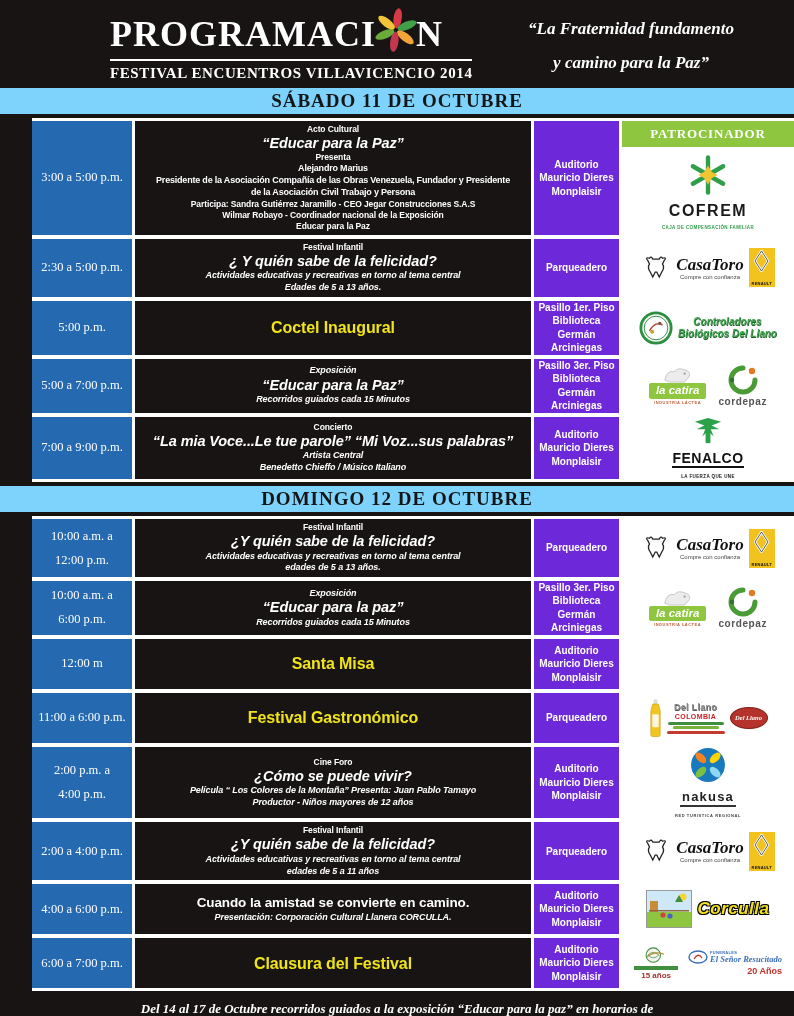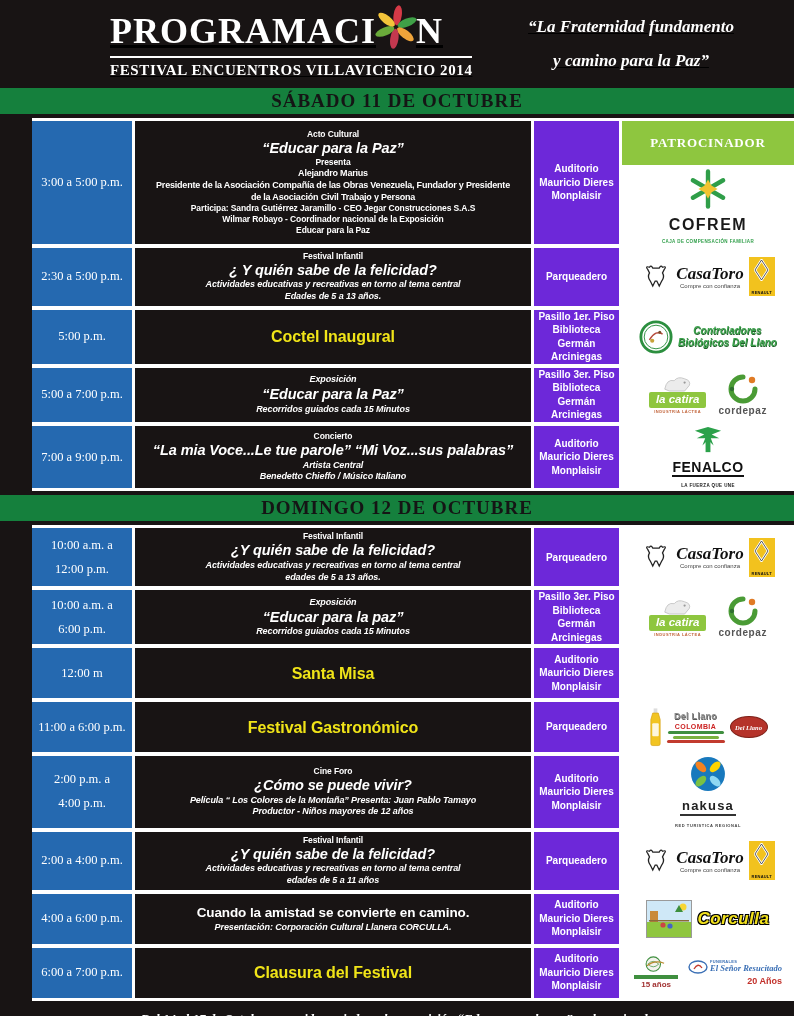--- a/index.html
+++ b/index.html
@@ -5,53 +5,53 @@
   html,body{margin:0;padding:0;}
   body{
     width:794px;height:1016px;overflow:hidden;
     background:#181414;
     font-family:"Liberation Sans", sans-serif;
     -webkit-font-smoothing:antialiased;
   }
   .page{width:794px;height:1016px;position:relative;}
 
   
-  .hdr{display:flex;align-items:center;justify-content:space-between;
-       padding:12px 34px 8px 110px;height:64px;text-decoration:underline;}
+  .hdr{display:flex;justify-content:space-between;
+       padding:12px 34px 8px 110px;height:64px;}
   .title-row{display:flex;align-items:center;color:#fff;
        font-family:"Liberation Serif", serif;font-weight:bold;font-size:36px;letter-spacing:1px;line-height:1;}
   .pinwheel{width:44px;height:44px;margin:0 -2px;position:relative;top:-4px;}
   .title-rule{height:2px;background:#fff;margin:3px 0 4px 0;}
   .subtitle{color:#fff;font-family:"Liberation Serif", serif;font-weight:bold;
        font-size:15px;letter-spacing:0.6px;}
   .quote{color:#fff;font-family:"Liberation Serif", serif;font-style:italic;font-weight:bold;
        font-size:17px;text-align:center;line-height:2.0;padding-right:26px;}
 
   
-  .day-bar{background:#15803d;height:26px;line-height:26px;text-align:center;
+  .day-bar{background:#7dd3fc;height:26px;line-height:26px;text-align:center;
        font-family:"Liberation Serif", serif;font-weight:bold;font-size:19px;
        letter-spacing:1px;color:#151515;margin:4px 0;}
 
   
   .tbl{margin-left:32px;width:762px;background:#fff;padding:3px 0;}
   .row{display:grid;grid-template-columns:100px 396px 85px 1fr;gap:3px;
        margin-bottom:4px;min-height:50px;}
   .row:last-child{margin-bottom:0;}
 
   .c-time{background:#2569b0;color:#fff;display:flex;flex-direction:column;gap:9px;
        align-items:center;justify-content:center;text-align:right;
        font-family:"Liberation Serif", serif;font-size:12.5px;}
   .c-event{background:#181414;color:#fff;display:flex;flex-direction:column;
        align-items:center;justify-content:center;text-align:center;padding:3px 6px;}
   .c-loc{background:#6d28d9;color:#fff;display:flex;flex-direction:column;
        align-items:center;justify-content:center;text-align:center;
        font-size:10px;font-weight:bold;line-height:1.35;}
   .c-sp{background:#fff;display:flex;flex-direction:column;align-items:stretch;gap:3px;}
   .sp-area{flex:1;display:flex;align-items:center;justify-content:center;background:#fff;overflow:hidden;}
-  .pat{background:#8ec63f;color:#fff;text-align:center;padding:14px 0;
+  .pat{background:#8ec63f;color:#fff;text-align:center;padding:5px 0;
        font-family:"Liberation Serif", serif;font-weight:bold;font-size:13px;letter-spacing:0.8px;}
 
   
   .ln{letter-spacing:-0.1px;}
   .ln-sm {font-size:8.5px;font-weight:bold;line-height:1.3;}
   .ln-smi{font-size:9px;font-weight:bold;font-style:italic;line-height:1.3;}
   .ln-md {font-size:9px;font-weight:bold;line-height:1.3;letter-spacing:-0.2px;}
   .ln-big{font-size:14.5px;font-weight:bold;font-style:italic;line-height:1.2;}
   .ln-bigy{font-size:16px;font-weight:bold;line-height:1.2;color:#f0e418;}
   .ln-bigp{font-size:13.5px;font-weight:bold;line-height:1.35;}

